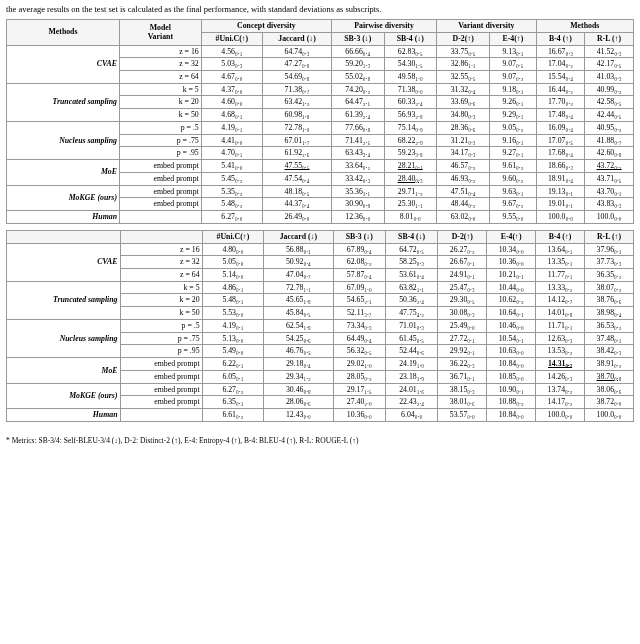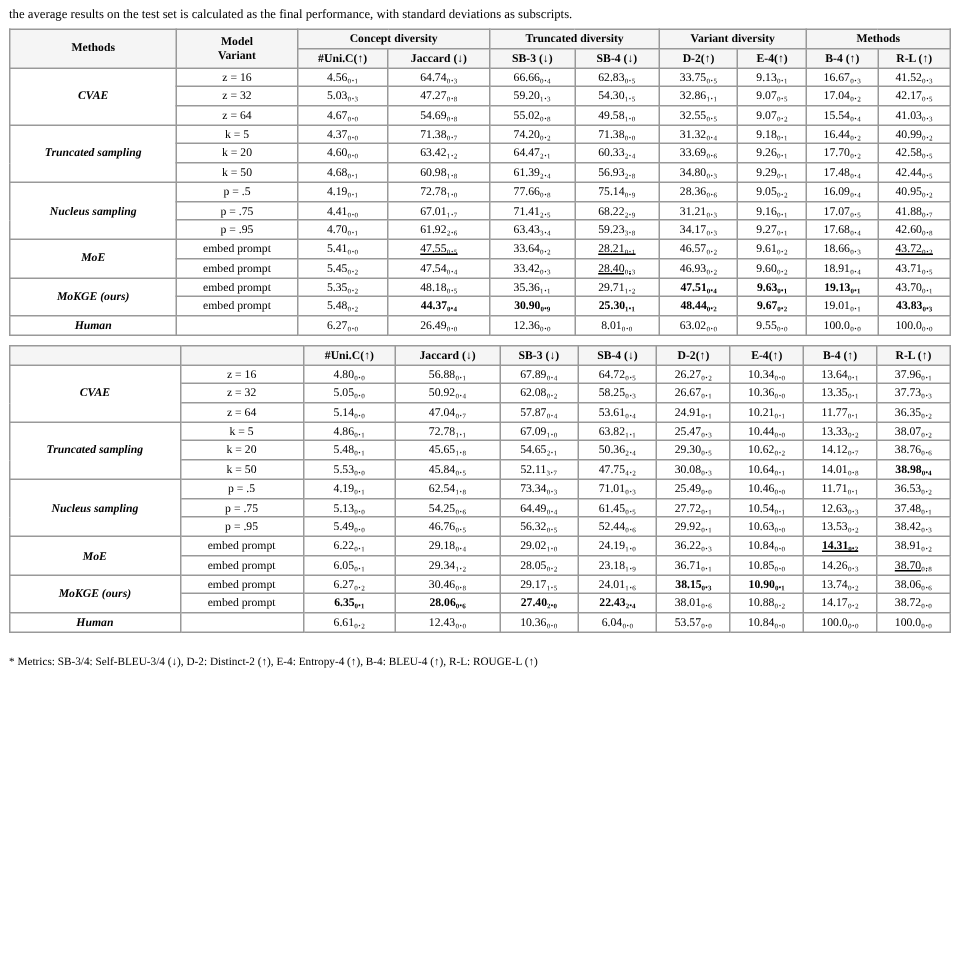--- a/index.html
+++ b/index.html
@@ -28,23 +28,23 @@
       border: 1px solid #999;
       padding: 1px 2px;
       text-align: center;
       line-height: 1.25;
     }
     th {
       background: #f5f5f5;
       font-weight: bold;
     }
     td.left-align {
-      text-align: center;
-    }
-    .bold { font-weight: bold; }
+      text-align: right;
+    }
+    .bold { font-weight: normal; }
     .underline { text-decoration: underline; font-family: Liberation Serif, serif; }
     .bold-underline { font-weight: bold; text-decoration: underline; margin-left: 20px; }
     .section-gap {
       height: 6px;
     }
     .footnote {
       font-size: 7.5px;
       margin-top: 14px;
     }
     .method-cell {
@@ -60,21 +60,21 @@
 
 <div class="page">
   <div class="intro-text">the average results on the test set is calculated as the final performance, with standard deviations as subscripts.</div>
 
   <table>
     <thead>
       <tr>
         <th rowspan="2">Methods</th>
         <th rowspan="2">Model<br>Variant</th>
         <th colspan="2">Concept diversity</th>
-        <th colspan="2">Truncated diversity</th>
+        <th colspan="2">Pairwise diversity</th>
         <th colspan="2">Variant diversity</th>
         <th colspan="2">Methods</th>
       </tr>
       <tr>
         <th>#Uni.C(↑)</th>
         <th>Jaccard (↓)</th>
         <th>SB-3 (↓)</th>
         <th>SB-4 (↓)</th>
         <th>D-2(↑)</th>
         <th>E-4(↑)</th>

